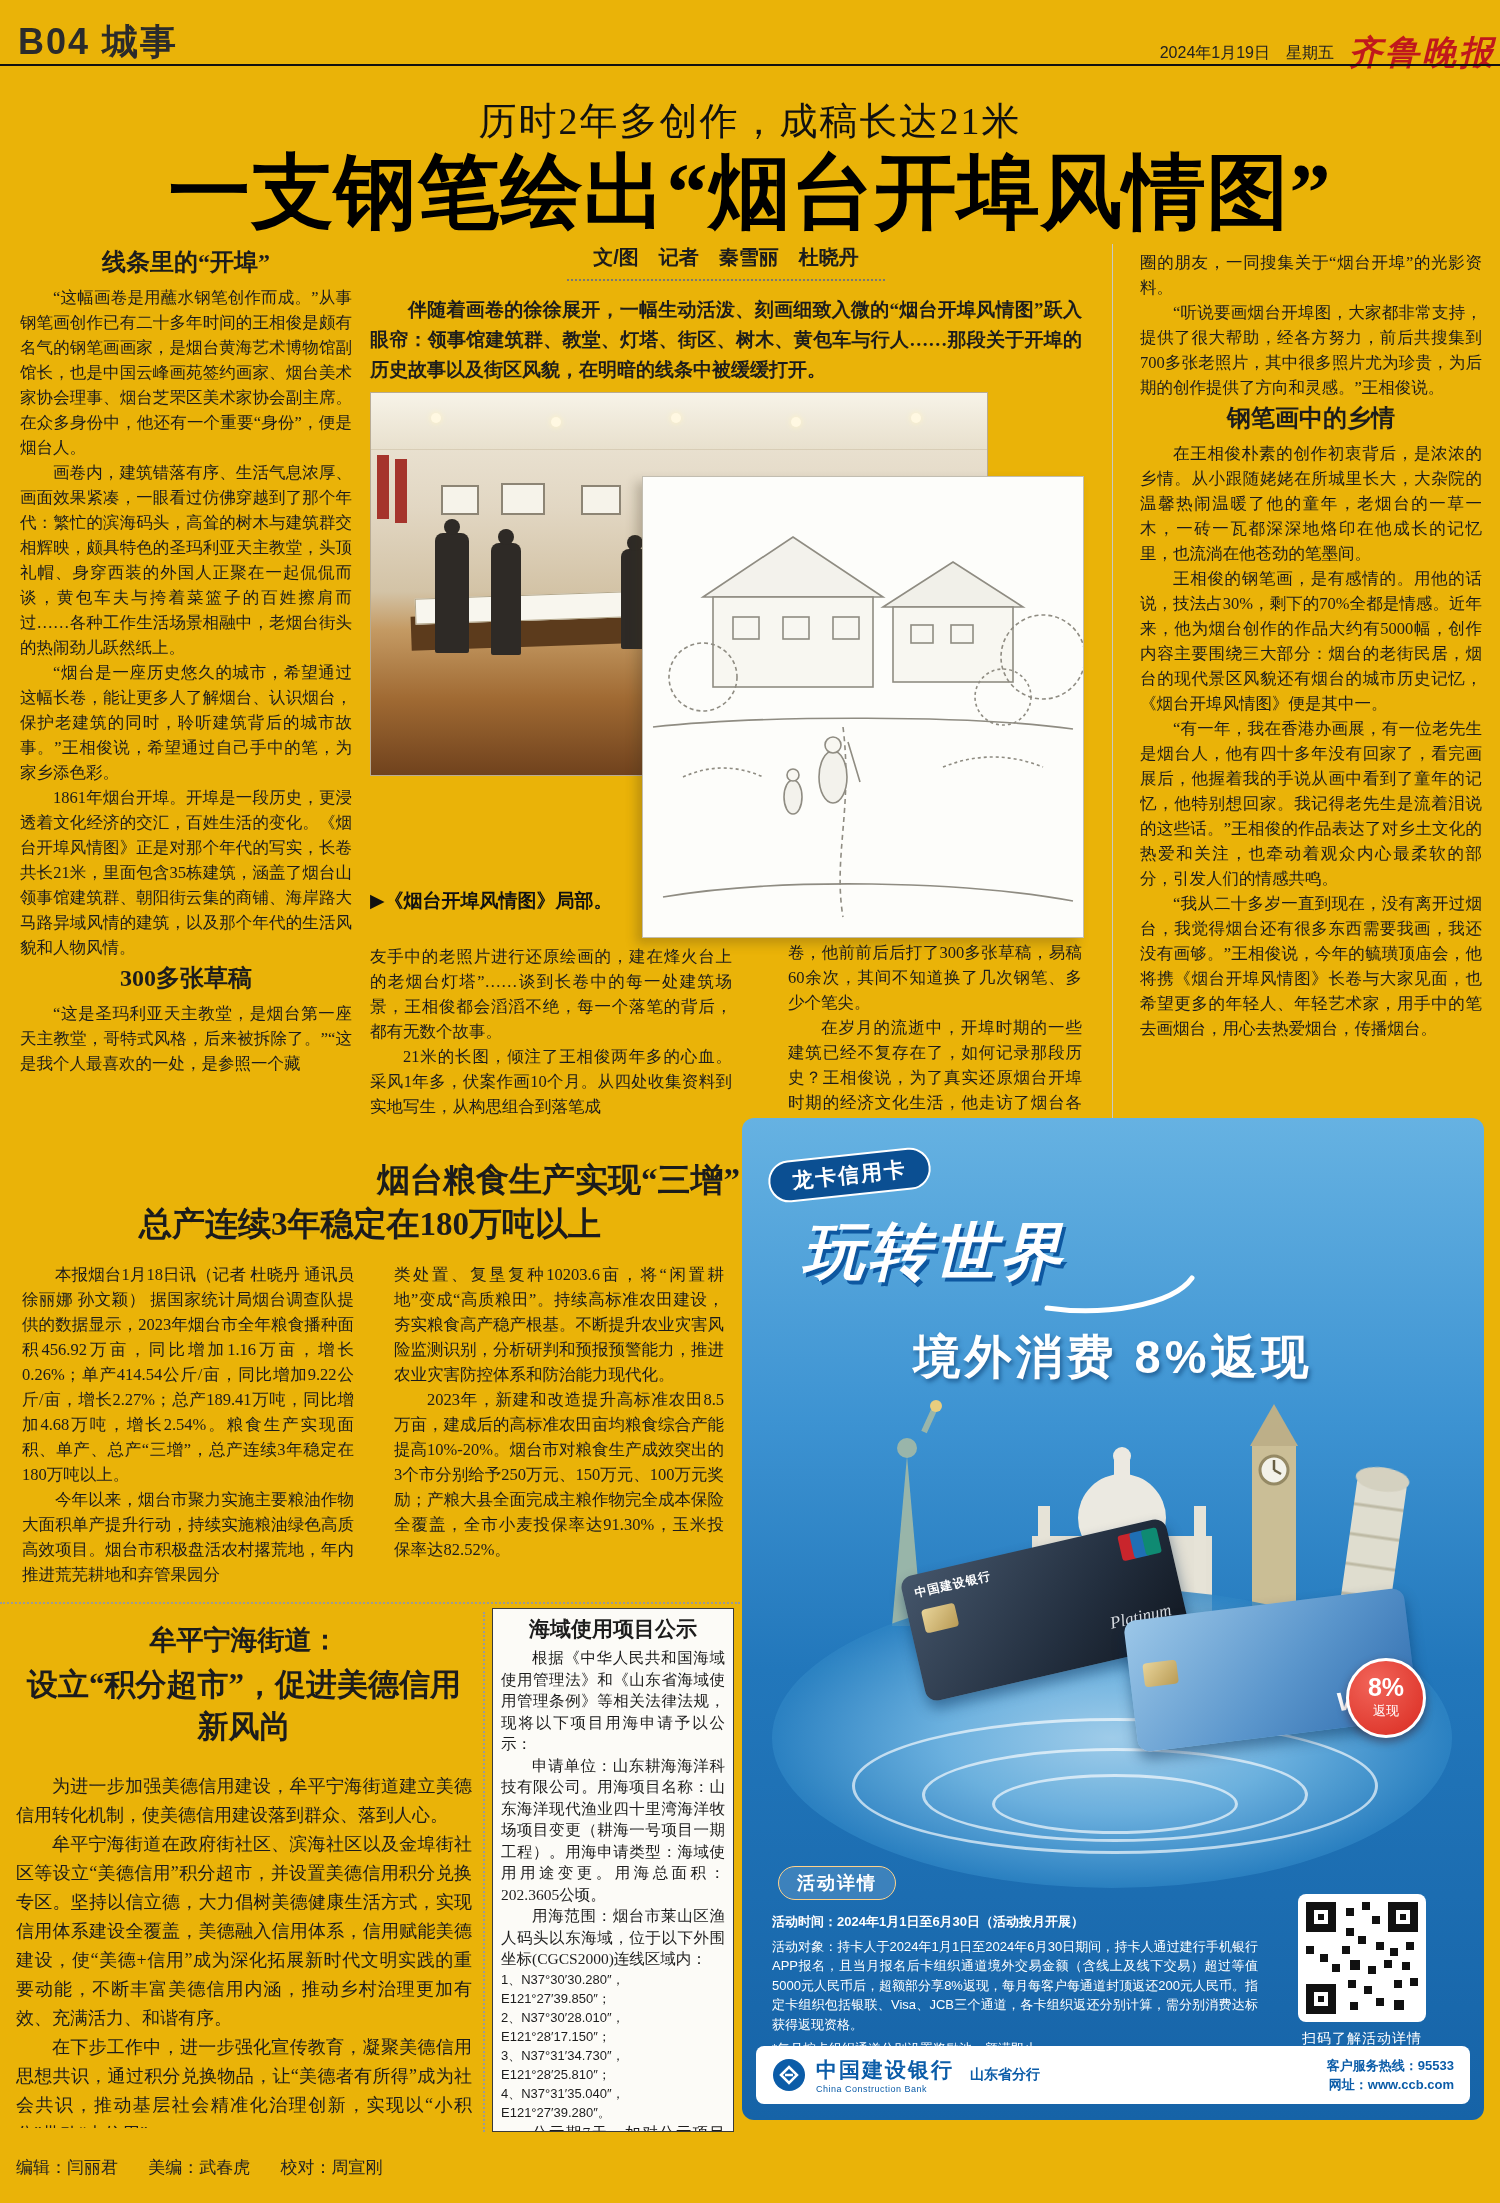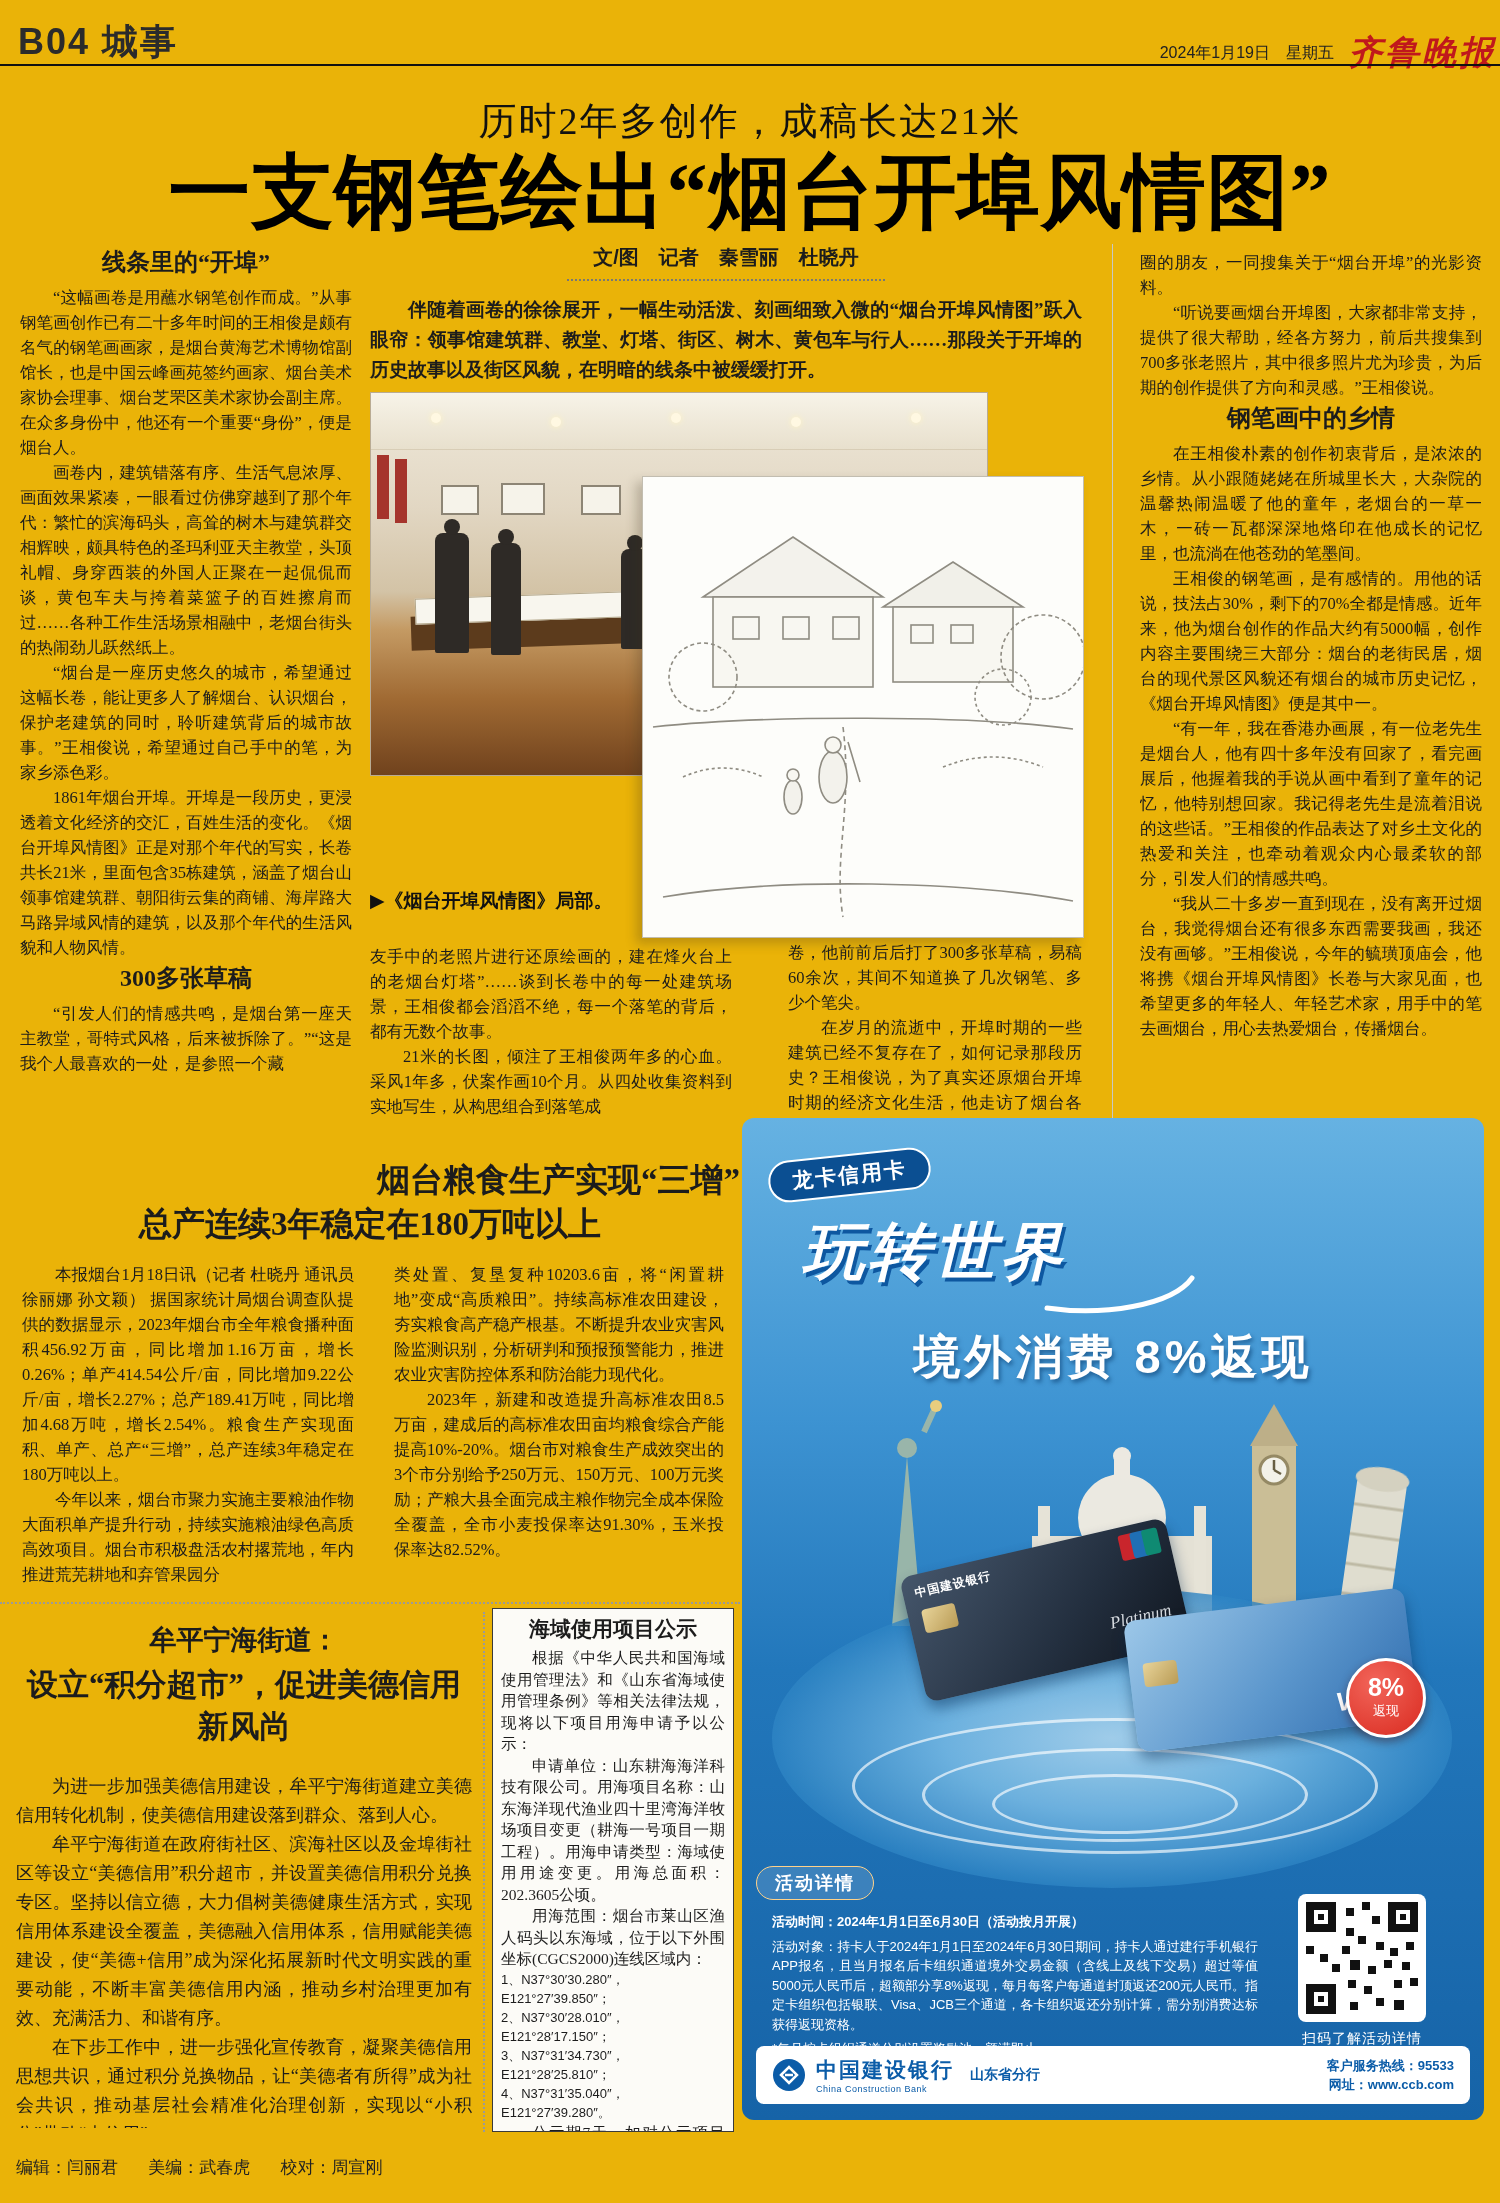--- a/index.html
+++ b/index.html
@@ -111,21 +111,21 @@
         background:linear-gradient(135deg,#e8d49a,#b99b55);}
   .up-logo{position:absolute;right:10px;top:8px;display:flex;}
   .up-logo i{width:16px;height:26px;border-radius:3px;display:block;margin-left:-4px;}
   .visa{position:absolute;right:16px;bottom:10px;font-size:26px;font-weight:900;font-style:italic;
         color:#fff;letter-spacing:1px;}
   .badge8{position:absolute;left:604px;top:540px;width:74px;height:74px;border-radius:50%;
           background:radial-gradient(circle at 35% 30%,#f2655a,#d92a1f);border:3px solid #fff;
           color:#fff;text-align:center;box-shadow:0 4px 10px rgba(60,0,0,.4);}
   .badge8 b{display:block;font-size:25px;margin-top:12px;}
   .badge8 span{display:block;font-size:13px;}
-  .detail-pill{position:absolute;left:14px;top:748px;color:#fff;font-weight:bold;font-size:18px;
+  .detail-pill{position:absolute;left:36px;top:748px;color:#fff;font-weight:bold;font-size:18px;
                letter-spacing:2px;border:1px solid #ffd28a;background:rgba(255,255,255,.14);
                border-radius:18px;padding:4px 18px;}
   .detail-text{position:absolute;left:30px;top:794px;width:486px;color:#fff;}
   .detail-text p{font-size:13px;line-height:19.5px;text-indent:0;margin-bottom:5px;text-align:justify;}
   .qr-wrap{position:absolute;left:540px;top:776px;width:160px;text-align:center;}
   .qr{width:128px;height:128px;background:#fff;border-radius:8px;margin:0 auto;padding:8px;box-sizing:border-box;}
   .qr-cap{color:#fff;font-size:14px;margin-top:8px;letter-spacing:1px;}
   .ad-footer{position:absolute;left:14px;top:928px;width:714px;height:58px;background:#fff;
              border-radius:8px;display:flex;align-items:center;justify-content:space-between;
              padding:0 16px;box-sizing:border-box;}
@@ -158,21 +158,21 @@
   <div class="abs kicker">历时2年多创作，成稿长达21米</div>
   <div class="abs headline">一支钢笔绘出“烟台开埠风情图”</div>
 
   <div class="abs col1 bodytxt">
     <div class="colhead">线条里的“开埠”</div>
     <p>“这幅画卷是用蘸水钢笔创作而成。”从事钢笔画创作已有二十多年时间的王相俊是颇有名气的钢笔画画家，是烟台黄海艺术博物馆副馆长，也是中国云峰画苑签约画家、烟台美术家协会理事、烟台芝罘区美术家协会副主席。在众多身份中，他还有一个重要“身份”，便是烟台人。</p>
     <p>画卷内，建筑错落有序、生活气息浓厚、画面效果紧凑，一眼看过仿佛穿越到了那个年代：繁忙的滨海码头，高耸的树木与建筑群交相辉映，颇具特色的圣玛利亚天主教堂，头顶礼帽、身穿西装的外国人正聚在一起侃侃而谈，黄包车夫与挎着菜篮子的百姓擦肩而过……各种工作生活场景相融中，老烟台街头的热闹劲儿跃然纸上。</p>
     <p>“烟台是一座历史悠久的城市，希望通过这幅长卷，能让更多人了解烟台、认识烟台，保护老建筑的同时，聆听建筑背后的城市故事。”王相俊说，希望通过自己手中的笔，为家乡添色彩。</p>
     <p>1861年烟台开埠。开埠是一段历史，更浸透着文化经济的交汇，百姓生活的变化。《烟台开埠风情图》正是对那个年代的写实，长卷共长21米，里面包含35栋建筑，涵盖了烟台山领事馆建筑群、朝阳街云集的商铺、海岸路大马路异域风情的建筑，以及那个年代的生活风貌和人物风情。</p>
     <div class="colhead">300多张草稿</div>
-    <p>“引发人们的情感共鸣，是烟台第一座天主教堂，哥特式风格，后来被拆除了。”“这是我个人最喜欢的一处，是参照一个藏</p>
+    <p>“这是圣玛利亚天主教堂，是烟台第一座天主教堂，哥特式风格，后来被拆除了。”“这是我个人最喜欢的一处，是参照一个藏</p>
   </div>
 
   <div class="abs mid">
     <div class="byline">
       <span>文/图　记者　秦雪丽　杜晓丹</span>
     </div>
     <div class="intro">
       <p>伴随着画卷的徐徐展开，一幅生动活泼、刻画细致入微的“烟台开埠风情图”跃入眼帘：领事馆建筑群、教堂、灯塔、街区、树木、黄包车与行人……那段关于开埠的历史故事以及街区风貌，在明暗的线条中被缓缓打开。</p>
     </div>
 

